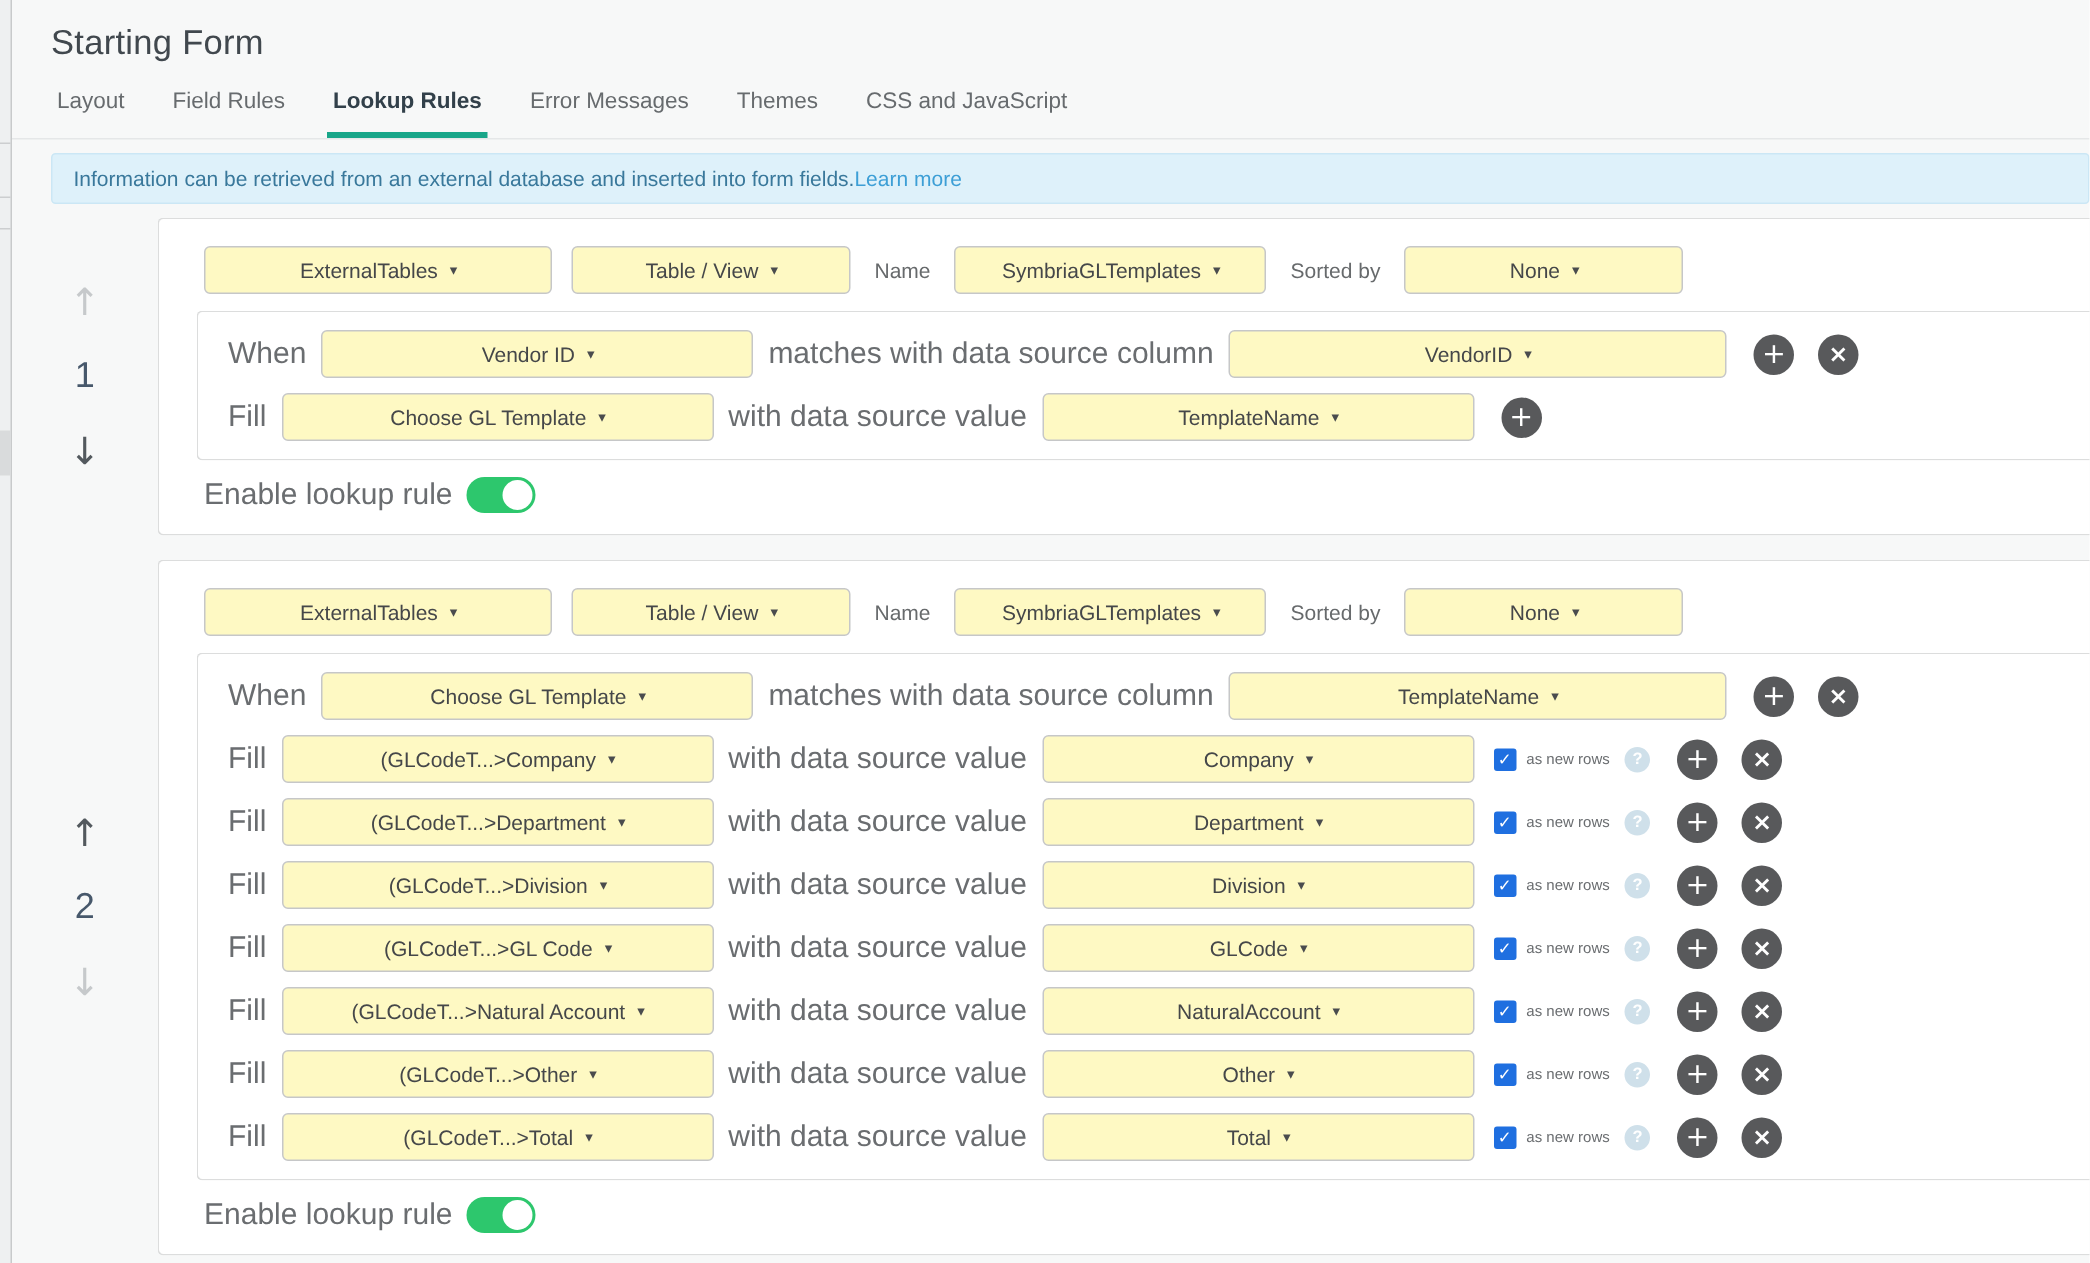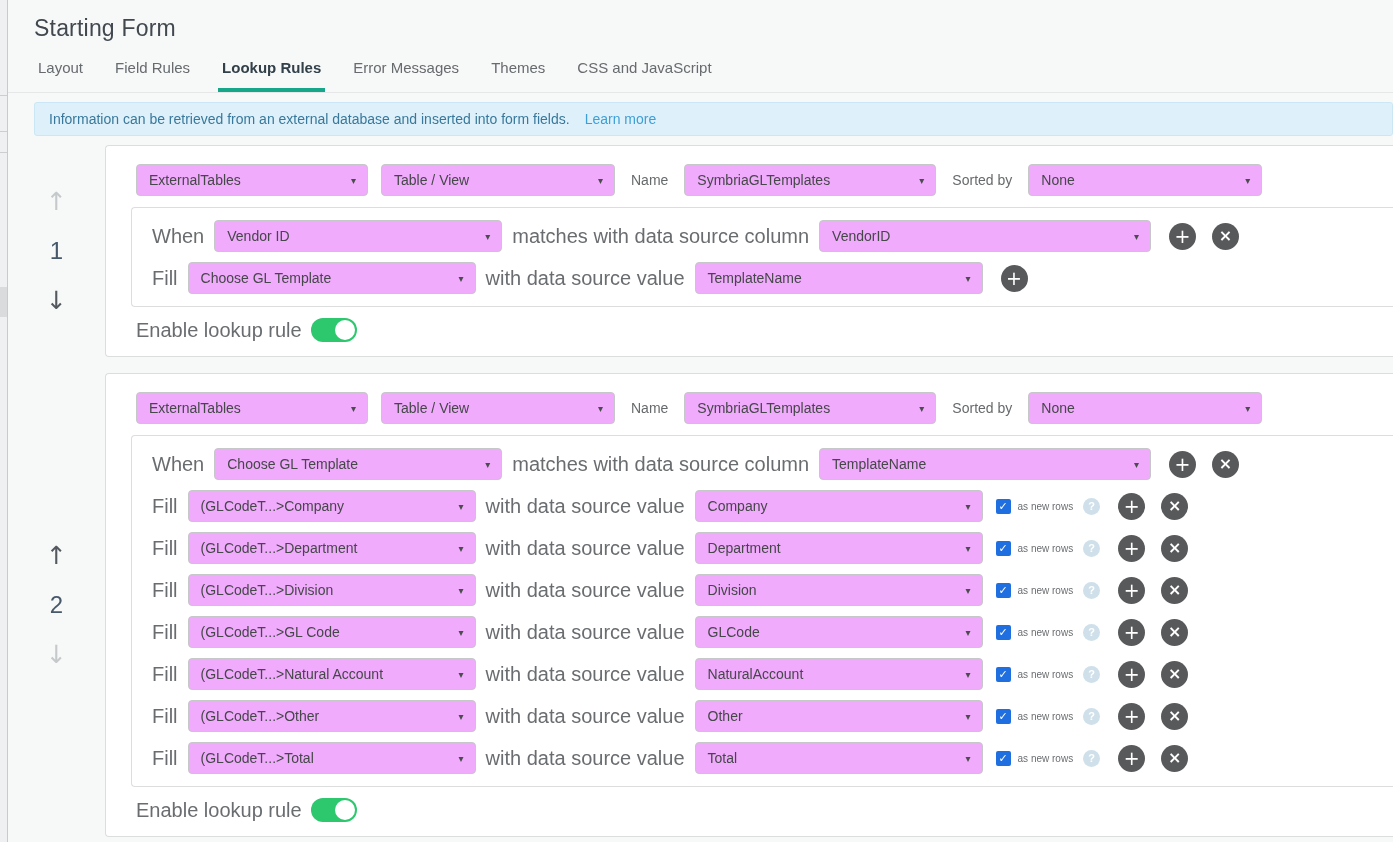--- a/index.html
+++ b/index.html
@@ -35,47 +35,47 @@
     border-bottom:4px solid transparent; cursor:pointer; white-space:nowrap;text-align:center;
   }
   .tab.active { color:#32404a; font-weight:700; border-bottom-color:#18a689; }
 
   .banner {
     margin:9px 0 0 26px; height:33px;
     background:#def1fa; border:1px solid #cbe7f5; border-radius:3px;
     display:flex; align-items:center; padding:16px 14px;
     font-size:14px; color:#39789b;
   }
-  .banner a { color:#3d9fd6; text-decoration:none; margin-left:15px; }
+  .banner a { color:#3d9fd6; text-decoration:none; margin-left:0; }
 
   .rules { margin-top:9px; display:flex; flex-direction:column; gap:16px; }
 
   .rule { display:flex; align-items:stretch; }
   .controls {
     width:97px; display:flex; flex-direction:column;
     align-items:center; justify-content:center; gap:25px; flex:0 0 97px;
   }
   .arrow { font-family:"DejaVu Sans", sans-serif; font-size:25px; line-height:1; color:#53595e; cursor:pointer; }
   .arrow.disabled { color:#c6c9cb; cursor:default; }
   .rule-num { font-size:24px; color:#47586b; line-height:1; }
 
   .panel {
     flex:1; background:#fff; border:1px solid #dcdddd; border-right:none;
     border-radius:4px 0 0 4px; padding:18px 0 14px 0; margin-right:-2px;
   }
   .header-row { display:flex; align-items:center; gap:13px; padding-left:30px; }
   .hdr-lbl { font-size:14px; color:#676a6c; margin:0 3px; white-space:nowrap; }
 
   .dd {
-    height:32px; background:#f0abfc; border:1px solid #c6c7c8; border-radius:4px;
-    display:flex; align-items:center; justify-content:space-between;
+    height:32px; background:#fef9c3; border:1px solid #c6c7c8; border-radius:4px;
+    display:flex; align-items:center; justify-content:center;
     padding:0 11px 0 12px; font-size:14px; color:#454749; cursor:pointer; white-space:nowrap;
   }
   .dd .caret { font-family:"DejaVu Sans", sans-serif; font-size:10px; color:#4a4c4e; margin-left:8px; }
-  .w232{width:232px} .w234{width:234px} .w236{width:252px} .w350{width:288px} .w354{width:332px}
+  .w232{width:232px} .w234{width:186px} .w236{width:208px} .w350{width:288px} .w354{width:332px}
 
   .inner {
     border:1px solid #dcdddd; border-right:none; border-radius:4px 0 0 4px;
     margin:11px 0 0 25px; padding:12px 0 12px 20px;
     display:flex; flex-direction:column; gap:10px;
   }
   .cond-row { display:flex; align-items:center; gap:10px; }
   .lbl { font-size:20px; color:#6a6d70; white-space:nowrap; }
 
   .circle-btn {

